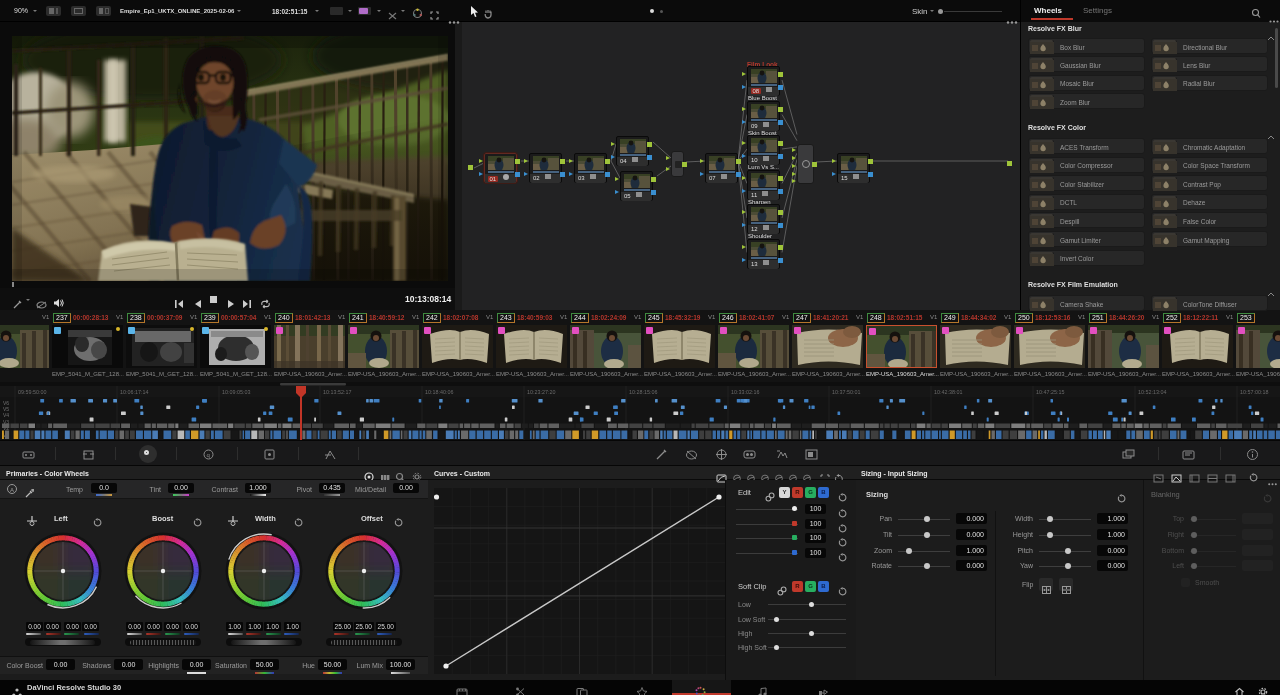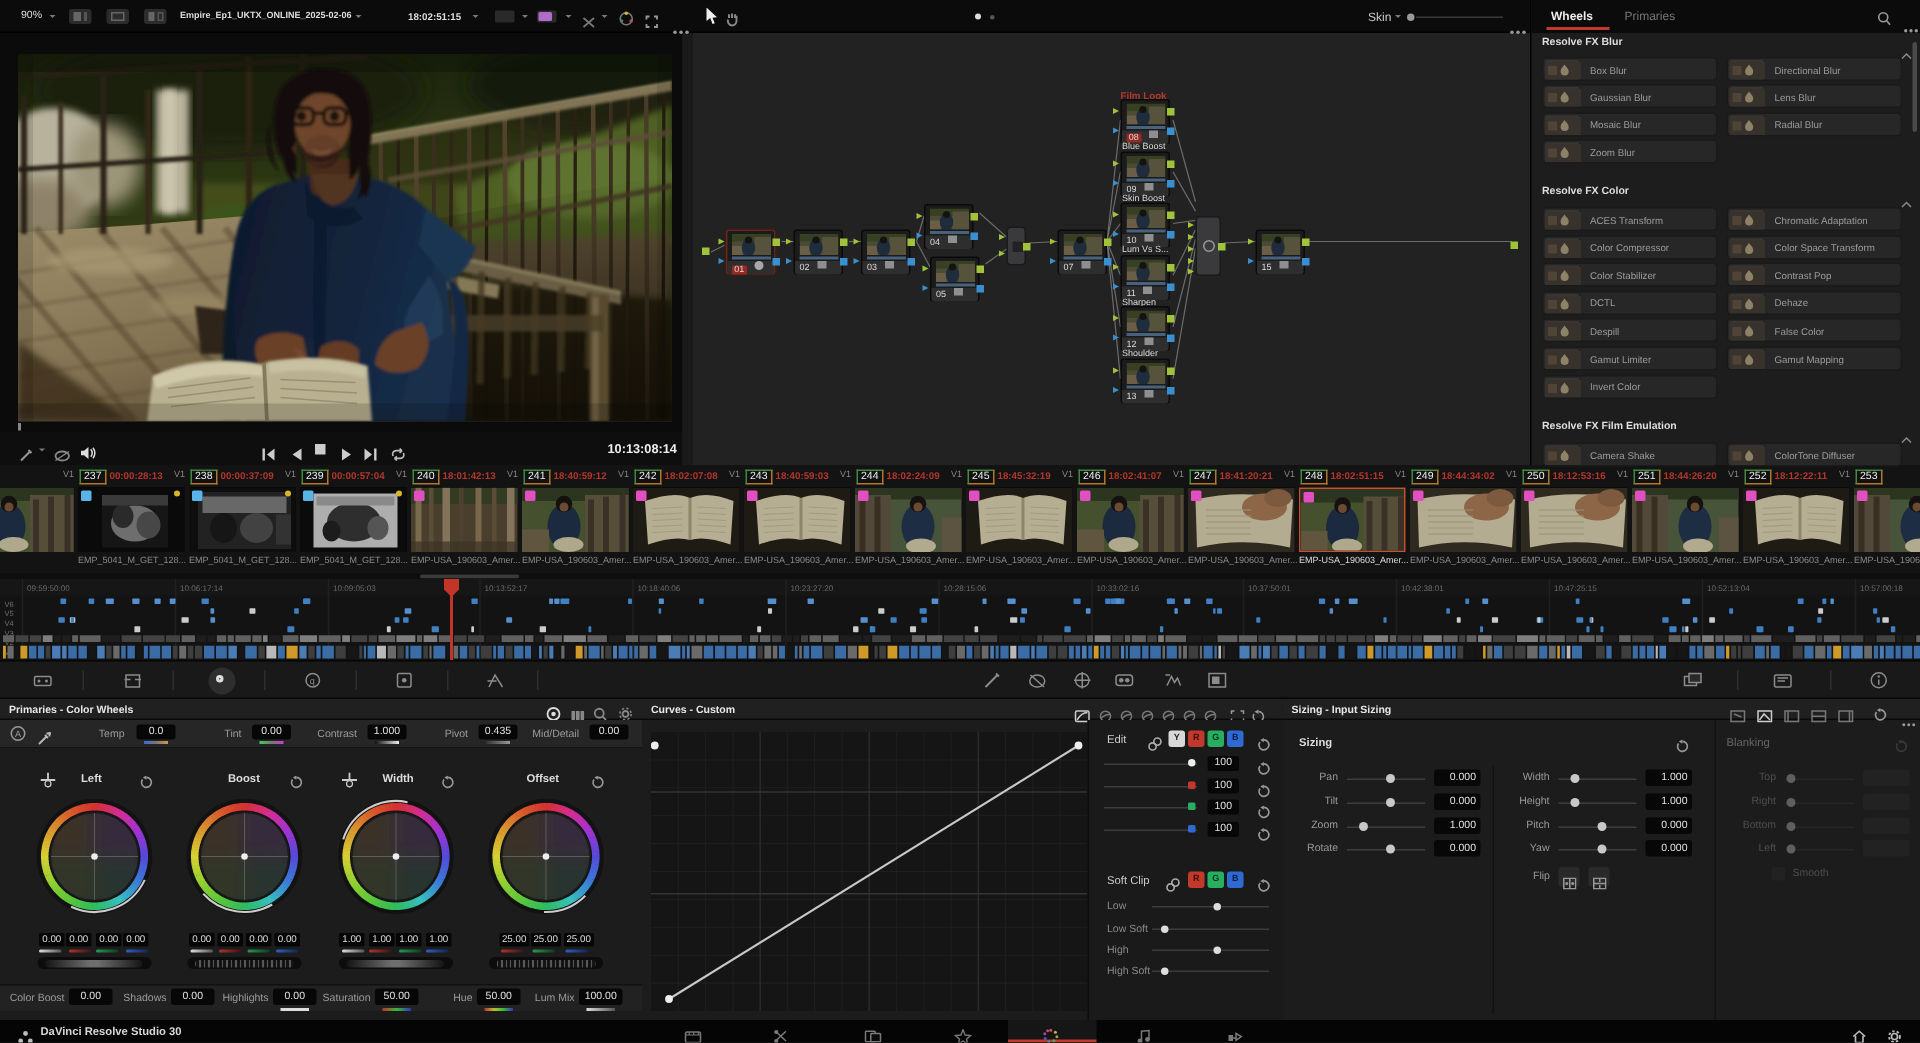--- a/index.html
+++ b/index.html
@@ -1879,21 +1879,21 @@
       <div class="cbar" style="left:228px;background:linear-gradient(90deg,#ddd,#555)"></div>
       <div class="vbox" style="left:246px;width:17px">1.00</div>
       <div class="cbar" style="left:246px;background:linear-gradient(90deg,#b03428,#3a1410)"></div>
       <div class="vbox" style="left:264px;width:17px">1.00</div>
       <div class="cbar" style="left:266px;background:linear-gradient(90deg,#2a9a50,#0e3a20)"></div>
       <div class="vbox" style="left:284px;width:17px">1.00</div>
       <div class="cbar" style="left:284px;background:linear-gradient(90deg,#2e5ec0,#122450)"></div>
       <div class="mslider" style="left:225.5px">
         <div style="position:absolute;left:7%;top:1.5px;width:86%;height:5px;background:linear-gradient(90deg,#141414,#6e6e6e 46%,#6e6e6e 54%,#141414);border-radius:3px"></div>
       </div>
-      <div class="wlab" style="left:351px">Offset</div>
+      <div class="wlab" style="left:361px">Offset</div>
       <div class="abs" style="left:394px;top:47px"><svg width="9" height="9" viewBox="0 0 9 9">
           <path d="M2,2.6 A3.3 3.3 0 1 0 4.6,1.3" fill="none" stroke="#999" stroke-width="1.1"></path>
           <path d="M4.6,0 L4.6,2.8 L2.2,1.4 Z" fill="#999"></path>
         </svg></div>
       <div class="abs" style="left:324px;top:65px;width:80px;height:80px"><svg width="80" height="80">
           <circle cx="40" cy="40" r="38.5" fill="#121212"></circle>
           <line x1="40.0" y1="6.8" x2="42.7" y2="6.9" stroke="#d62f36" stroke-width="5"></line>
           <line x1="42.3" y1="6.9" x2="45.0" y2="7.2" stroke="#d62f44" stroke-width="5"></line>
           <line x1="44.6" y1="7.1" x2="47.3" y2="7.6" stroke="#d62e52" stroke-width="5"></line>
           <line x1="46.9" y1="7.5" x2="49.5" y2="8.2" stroke="#d62e5f" stroke-width="5"></line>
@@ -2367,21 +2367,21 @@
       <div class="abs" style="left:1006px;top:10px"><svg width="12" height="3" viewBox="0 0 12 3">
           <circle cx="2" cy="1.5" r="1.2" fill="#999"></circle>
           <circle cx="6" cy="1.5" r="1.2" fill="#999"></circle>
           <circle cx="10" cy="1.5" r="1.2" fill="#999"></circle>
         </svg></div>
     </div>
 <div id="library" class="abs">
       <div class="tabs">
         <div class="t" style="position:absolute;left:13px;top:6px;font-size:8px;font-weight:bold;color:#eee">Wheels</div>
         <div class="abs" style="left:10px;top:18px;width:42px;height:2px;background:#c0392b"></div>
-        <div class="t" style="position:absolute;left:62px;top:6px;font-size:8px;color:#777">Primaries</div>
+        <div class="t" style="position:absolute;left:62px;top:6px;font-size:8px;color:#777">Settings</div>
         <div class="abs" style="left:230px;top:5px"><svg width="10" height="11" viewBox="0 0 10 11">
             <circle cx="4.5" cy="4.5" r="3" fill="none" stroke="#999" stroke-width="1.1"></circle>
             <line x1="6.8" y1="6.8" x2="9" y2="9.5" stroke="#999" stroke-width="1.1"></line>
           </svg></div>
         <div class="abs" style="left:248px;top:9px"><svg width="10" height="3" viewBox="0 0 10 3">
             <circle cx="1.5" cy="1.5" r="1.1" fill="#999"></circle>
             <circle cx="5" cy="1.5" r="1.1" fill="#999"></circle>
             <circle cx="8.5" cy="1.5" r="1.1" fill="#999"></circle>
           </svg></div>
       </div>

